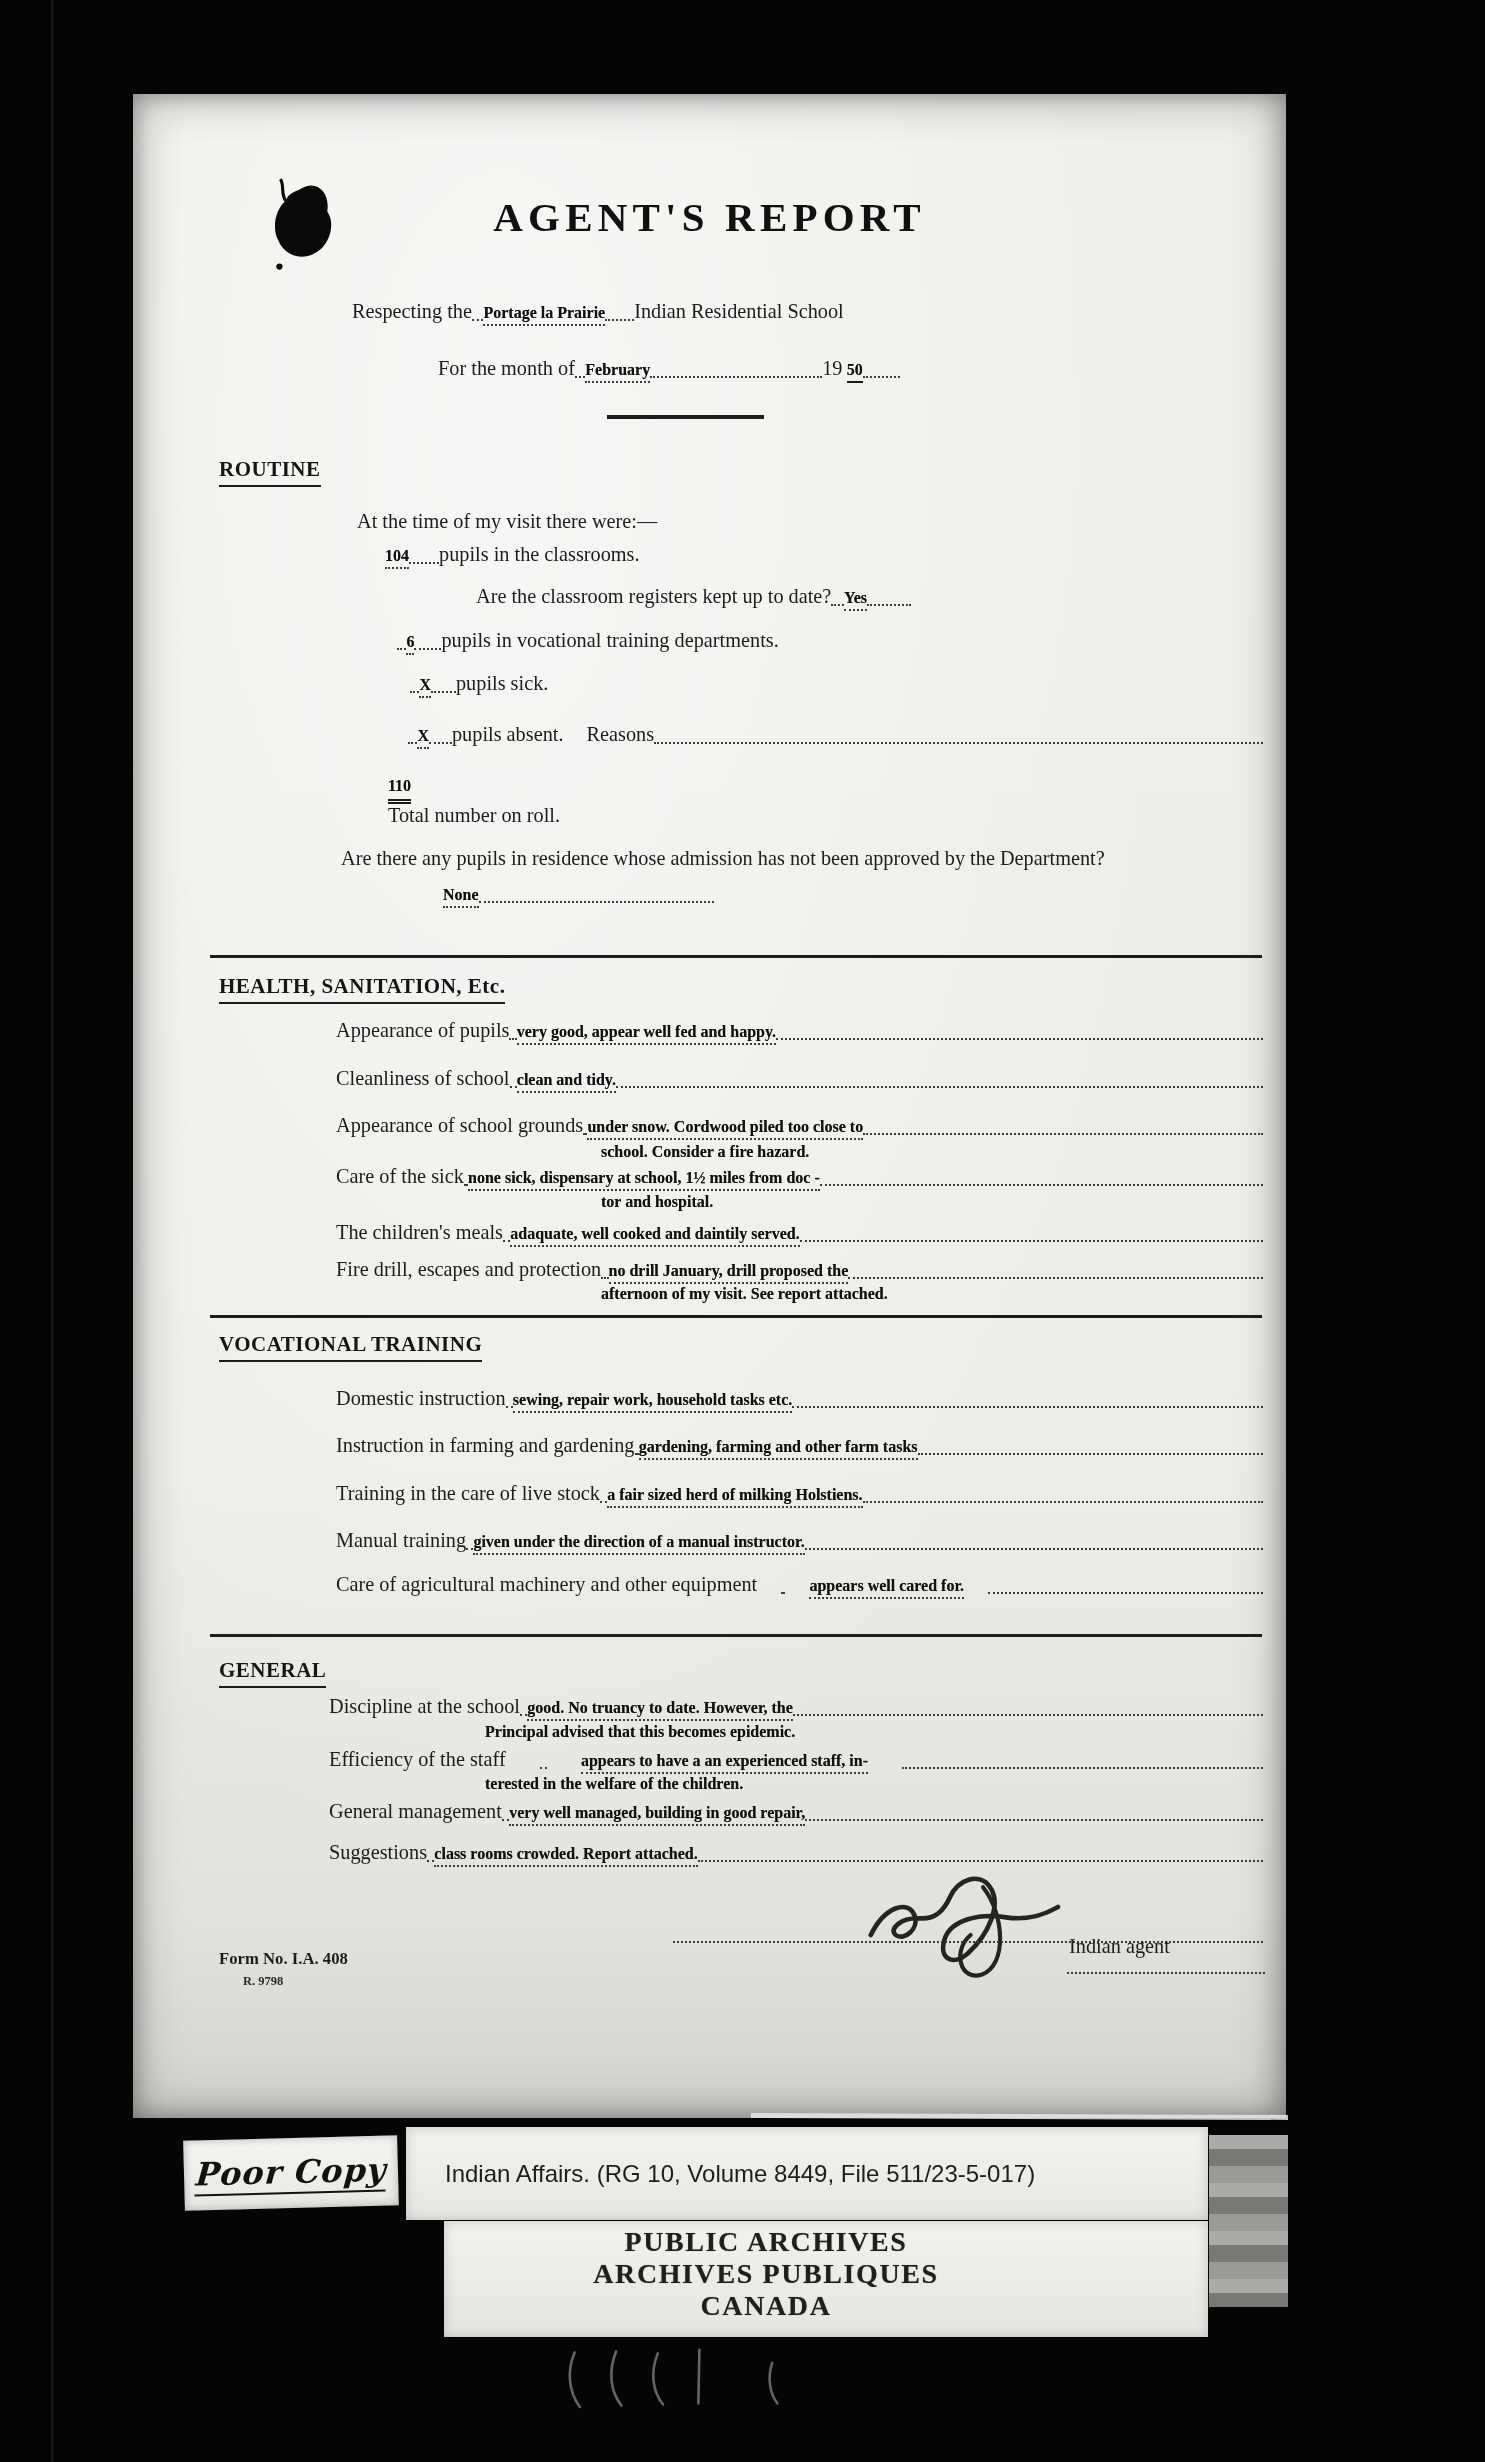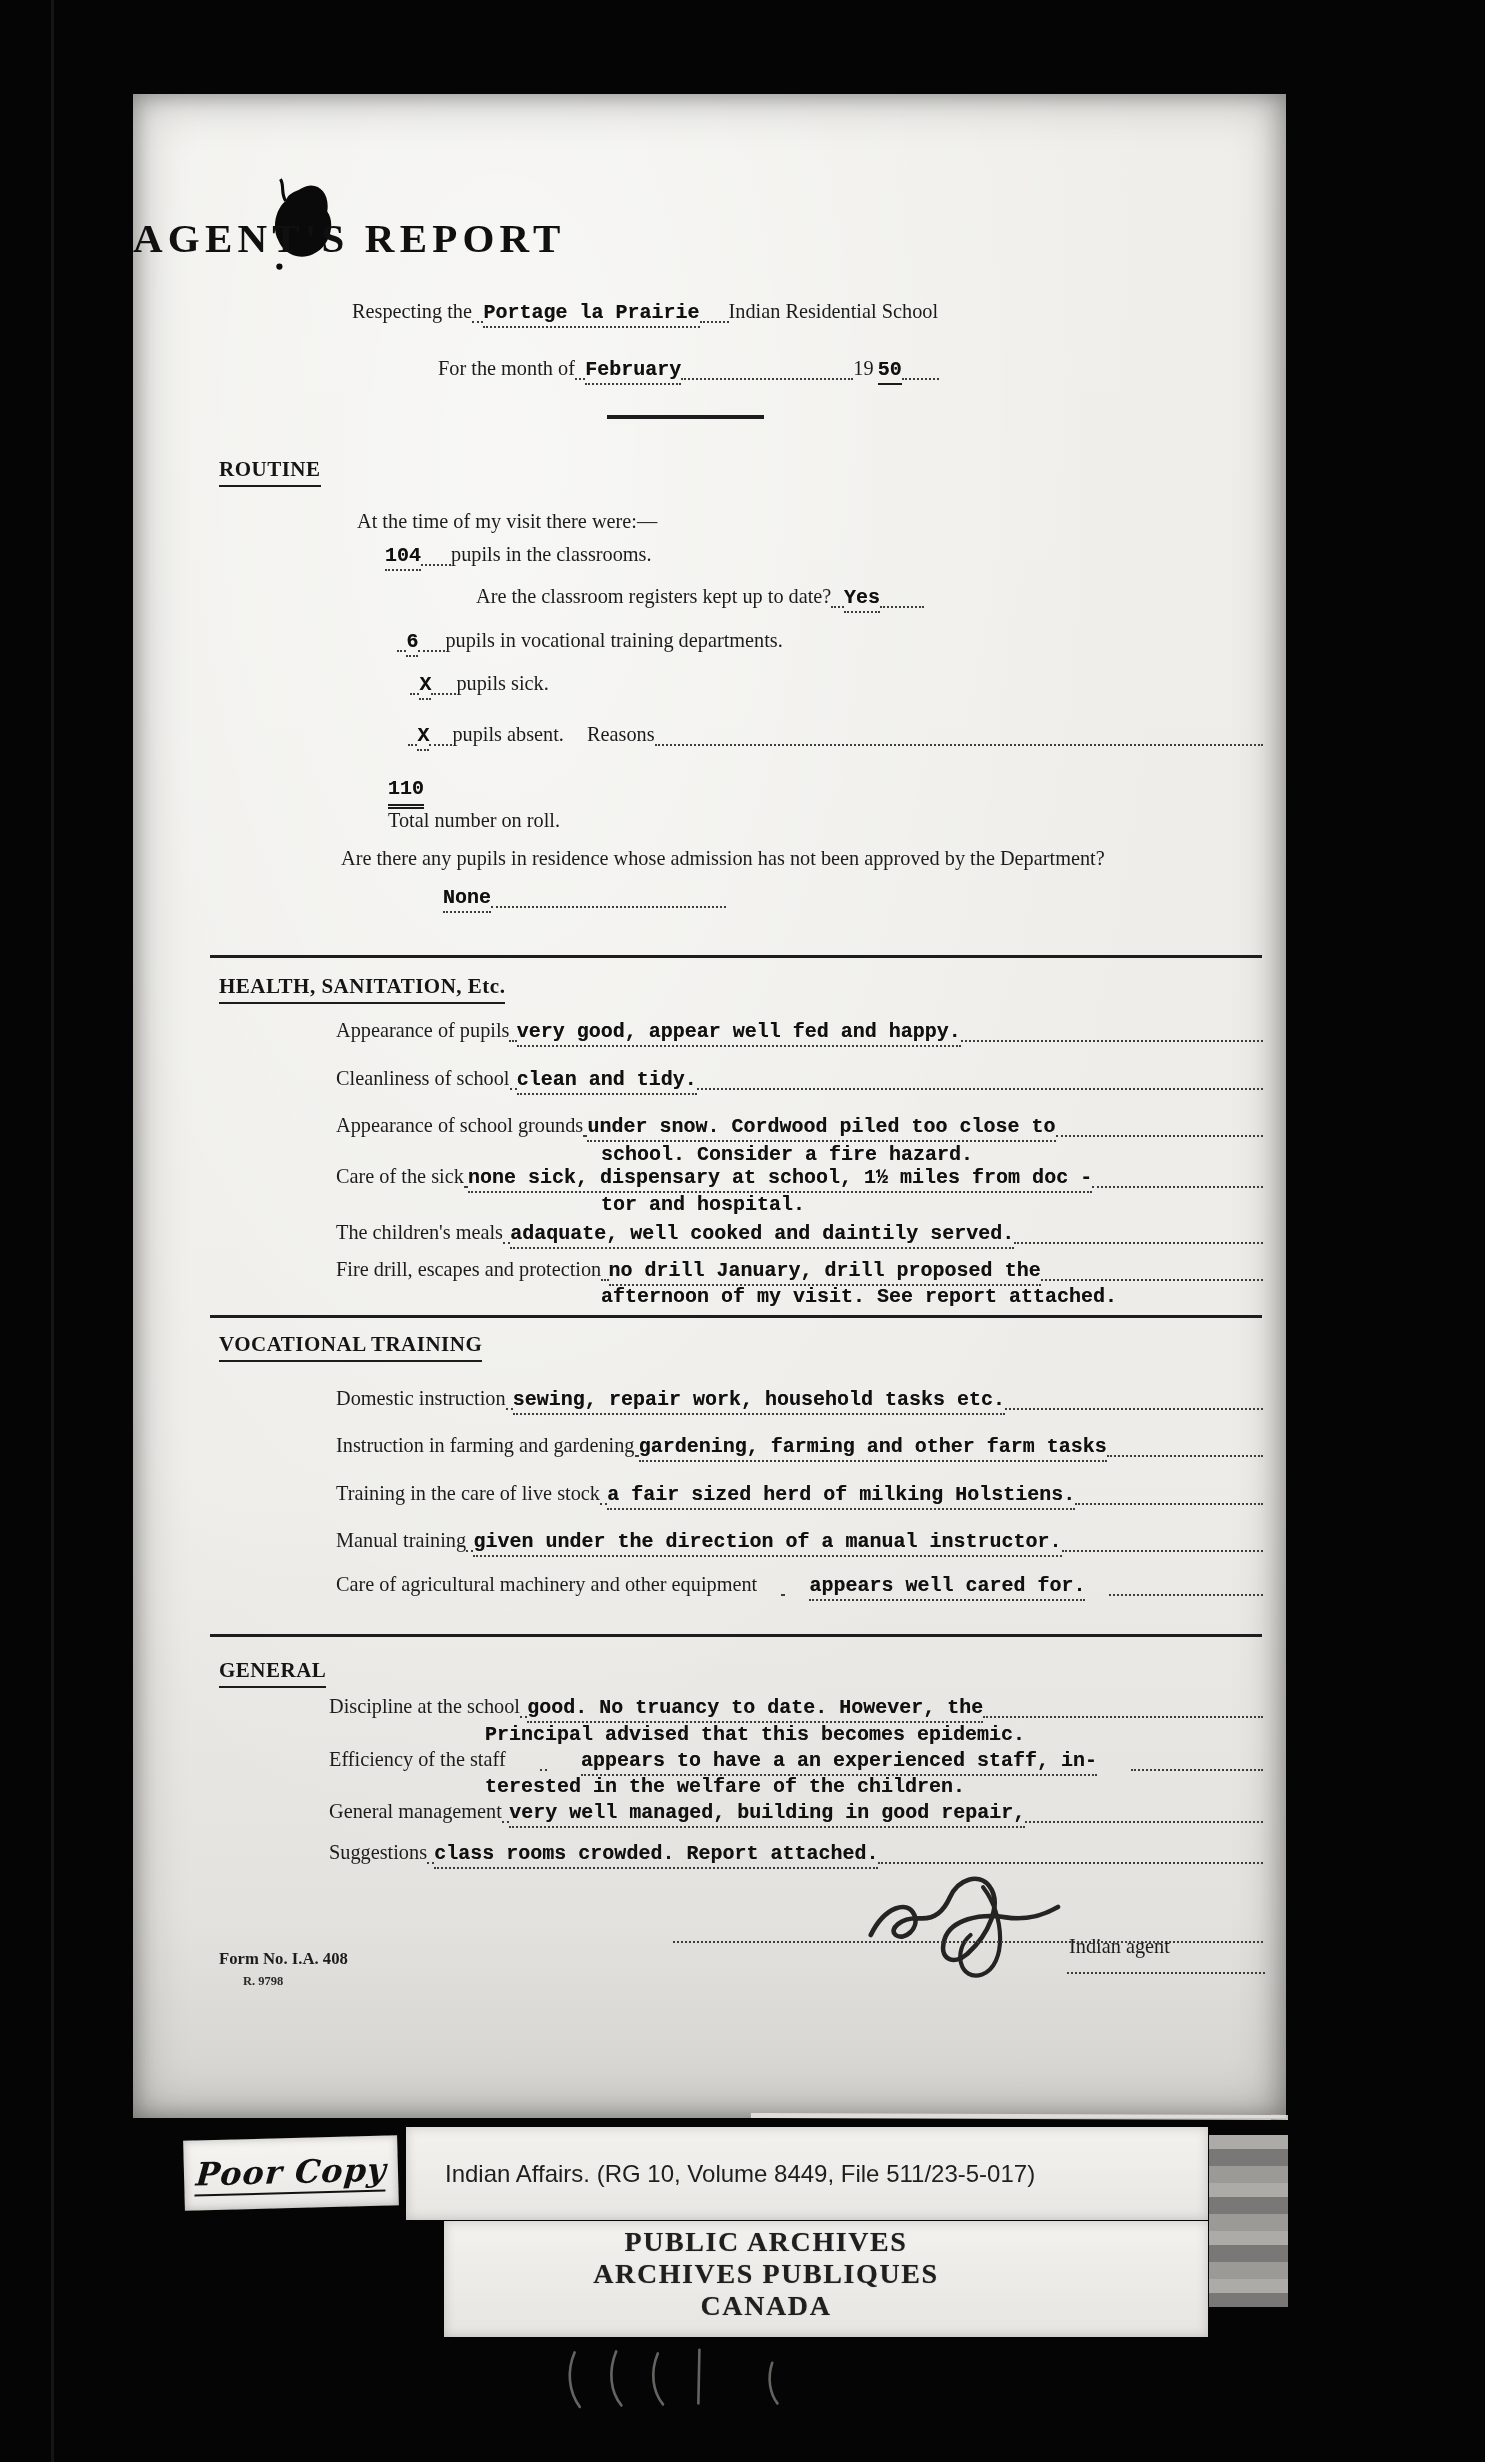--- a/index.html
+++ b/index.html
@@ -14,30 +14,30 @@
   .paper{
     position:absolute;left:133px;top:94px;width:1153px;height:2024px;
     background:
       radial-gradient(ellipse at 32% 18%, rgba(255,255,255,.55), rgba(255,255,255,0) 62%),
       linear-gradient(180deg,#efeeea 0%,#edece8 68%,#e3e2de 90%,#d3d2ce 100%);
     box-shadow: inset 0 0 52px rgba(0,0,0,.28), inset -8.3px 0 24px rgba(0,0,0,.20), inset 6.3px 0 18px rgba(0,0,0,.14);
   }
   .line{position:absolute;display:flex;align-items:baseline;white-space:nowrap;}
   .printed{font-family:"Liberation Serif",serif;font-size:20.3px;color:#1c1c1c;}
   .typed{
-    font-family:Liberation Mono, monospace;
-    font-weight:700;font-size:20px;color:#101010;
+    font-family:Liberation Serif, serif;
+    font-weight:700;font-size:16px;color:#101010;
     text-shadow:0 0 0.5px rgba(10,10,10,.55);
   }
   .heading{
     font-family:"Liberation Serif",serif;font-weight:700;font-size:21px;color:#151515;
     letter-spacing:0.5px;border-bottom:2.1px solid #1c1c1c;padding-bottom:2.6px;
   }
   .title{
-    position:absolute;left:0;top:120px;width:1153px;text-align:left;
+    position:absolute;left:0;top:99px;width:1153px;text-align:center;
     font-size:41px;font-weight:700;letter-spacing:5.2px;color:#101010;
   }
   .leader{border-bottom:2.1px dotted #3c3c3c;align-self:flex-end;margin-bottom:4.7px;height:0;}
   .fill{flex:1;}
   .spacer{height:0;}
   .u-dot{border-bottom:2.1px dotted #3c3c3c;padding-bottom:1.6px;}
   .u-solid{border-bottom:2.1px solid #1c1c1c;padding-bottom:1.6px;}
   .u-double{border-bottom:5.2px double #1a1a1a;padding-bottom:3.7px;}
   .rule{position:absolute;height:3.1px;background:#1d1d1d;}
   .short-rule{position:absolute;height:3.7px;background:#1d1d1d;}

